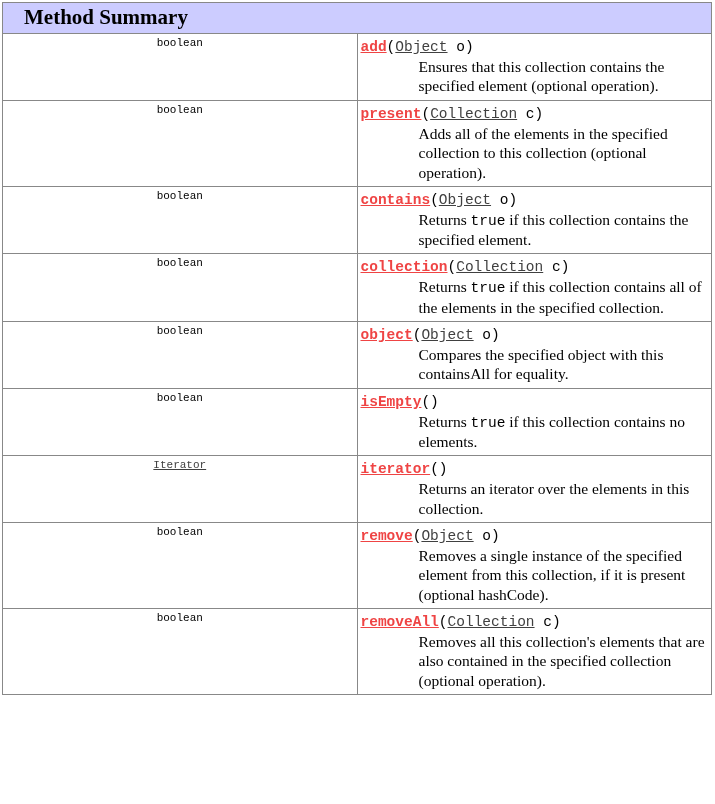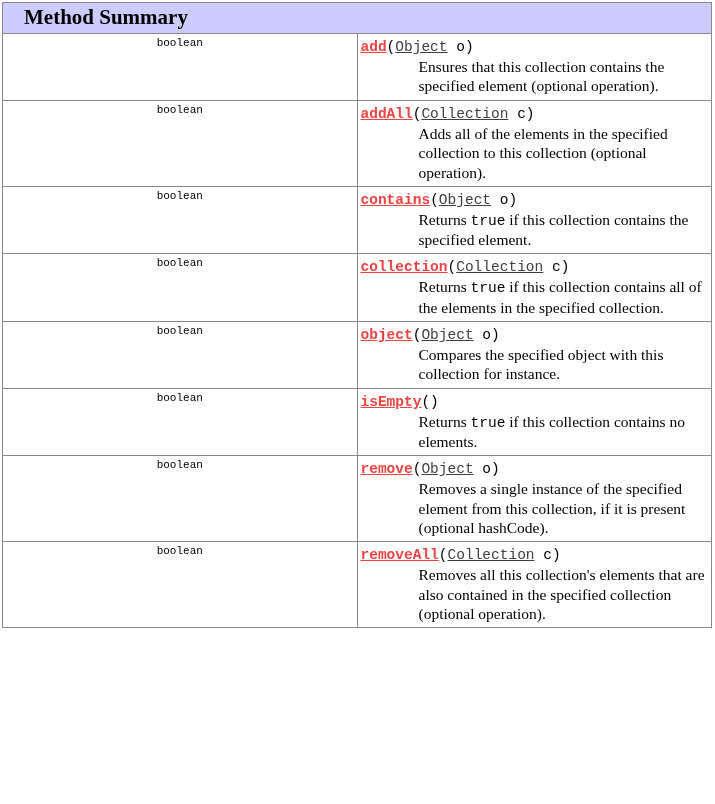--- a/index.html
+++ b/index.html
@@ -82,37 +82,41 @@
     <th class="header" colspan="2">Method Summary</th>
   </tr>
   </tbody>
     <tbody id="rows">
       <tr>
         <td class="ret"><span>boolean</span></td>
         <td class="sig"><span class="code"><a href="#" class="method">add</a><span>(</span><a href="#" class="type">Object</a><span> o)</span></span><span class="desc"><span>Ensures that this collection contains the specified element (optional operation).</span></span></td>
       </tr>
       <tr>
         <td class="ret"><span>boolean</span></td>
-        <td class="sig"><span class="code"><a href="#" class="method">addAll</a><span>(</span><a href="#" class="type">Collection</a><span> c)</span></span><span class="desc"><span>Adds all of the elements in the specified collection to this collection (optional operation).</span></span></td>
+        <td class="sig"><span class="code"><a href="#" class="method">present</a><span>(</span><a href="#" class="type">Collection</a><span> c)</span></span><span class="desc"><span>Adds all of the elements in the specified collection to this collection (optional operation).</span></span></td>
       </tr>
       <tr>
         <td class="ret"><span>boolean</span></td>
         <td class="sig"><span class="code"><a href="#" class="method">contains</a><span>(</span><a href="#" class="type">Object</a><span> o)</span></span><span class="desc"><span>Returns </span><span class="tt">true</span><span> if this collection contains the specified element.</span></span></td>
       </tr>
       <tr>
         <td class="ret"><span>boolean</span></td>
         <td class="sig"><span class="code"><a href="#" class="method">collection</a><span>(</span><a href="#" class="type">Collection</a><span> c)</span></span><span class="desc"><span>Returns </span><span class="tt">true</span><span> if this collection contains all of the elements in the specified collection.</span></span></td>
       </tr>
       <tr>
         <td class="ret"><span>boolean</span></td>
-        <td class="sig"><span class="code"><a href="#" class="method">object</a><span>(</span><a href="#" class="type">Object</a><span> o)</span></span><span class="desc"><span>Compares the specified object with this collection for instance.</span></span></td>
+        <td class="sig"><span class="code"><a href="#" class="method">object</a><span>(</span><a href="#" class="type">Object</a><span> o)</span></span><span class="desc"><span>Compares the specified object with this containsAll for equality.</span></span></td>
       </tr>
       <tr>
         <td class="ret"><span>boolean</span></td>
         <td class="sig"><span class="code"><a href="#" class="method">isEmpty</a><span>()</span></span><span class="desc"><span>Returns </span><span class="tt">true</span><span> if this collection contains no elements.</span></span></td>
+      </tr>
+      <tr>
+        <td class="ret"><a href="#" class="type">Iterator</a></td>
+        <td class="sig"><span class="code"><a href="#" class="method">iterator</a><span>()</span></span><span class="desc"><span>Returns an iterator over the elements in this collection.</span></span></td>
       </tr>
       <tr>
         <td class="ret"><span>boolean</span></td>
         <td class="sig"><span class="code"><a href="#" class="method">remove</a><span>(</span><a href="#" class="type">Object</a><span> o)</span></span><span class="desc"><span>Removes a single instance of the specified element from this collection, if it is present (optional hashCode).</span></span></td>
       </tr>
       <tr>
         <td class="ret"><span>boolean</span></td>
         <td class="sig"><span class="code"><a href="#" class="method">removeAll</a><span>(</span><a href="#" class="type">Collection</a><span> c)</span></span><span class="desc"><span>Removes all this collection's elements that are also contained in the specified collection (optional operation).</span></span></td>
       </tr>
     </tbody>

